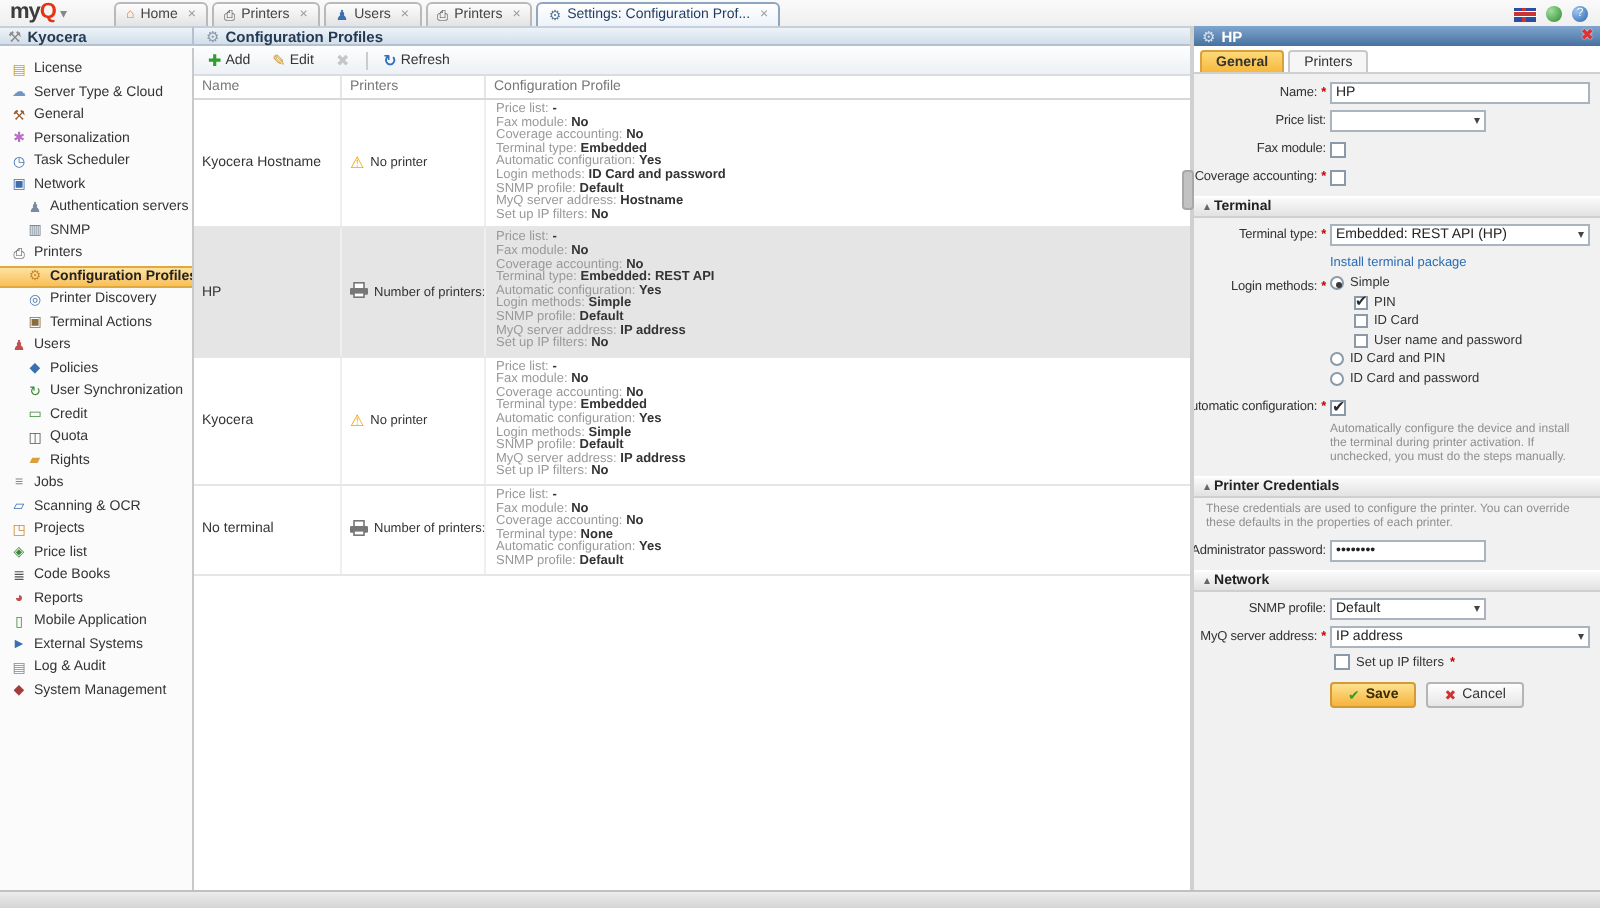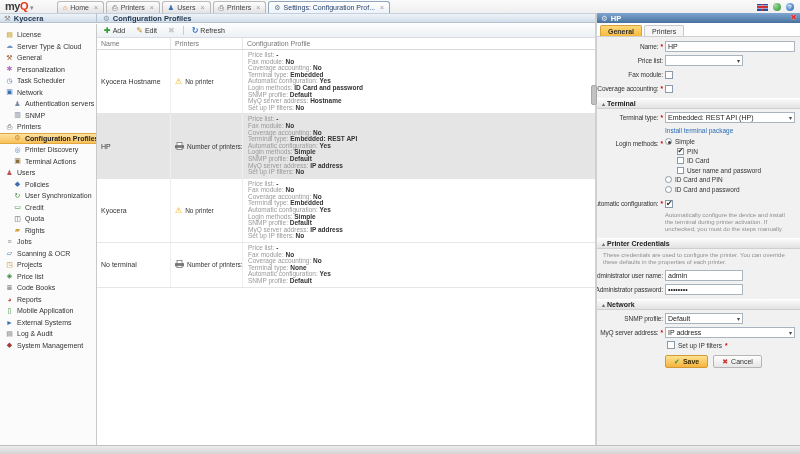--- a/index.html
+++ b/index.html
@@ -587,24 +587,20 @@
     <div class="frow">
       <div class="flabel"><span class="req">*</span><span>Automatic configuration:</span></div>
       <span class="chk on"></span>
     </div>
     <div class="help">Automatically configure the device and install the terminal during printer activation. If unchecked, you must do the steps manually.</div>
 
     <div class="sect"><span class="arr"></span><span>Printer Credentials</span></div>
     <div class="help wide">These credentials are used to configure the printer. You can override these defaults in the properties of each printer.</div>
 
     <div class="frow">
-      <div class="flabel"><span>Administrator user name:</span></div>
-      <input class="finput w-half" value="admin" style="">
-    </div>
-    <div class="frow">
       <div class="flabel"><span>Administrator password:</span></div>
       <input class="finput w-half" value="••••••••" style="">
     </div>
 
     <div class="sect"><span class="arr"></span><span>Network</span></div>
 
     <div class="frow">
       <div class="flabel"><span>SNMP profile:</span></div>
       <div class="fselect w-half">
           <span>Default</span>

